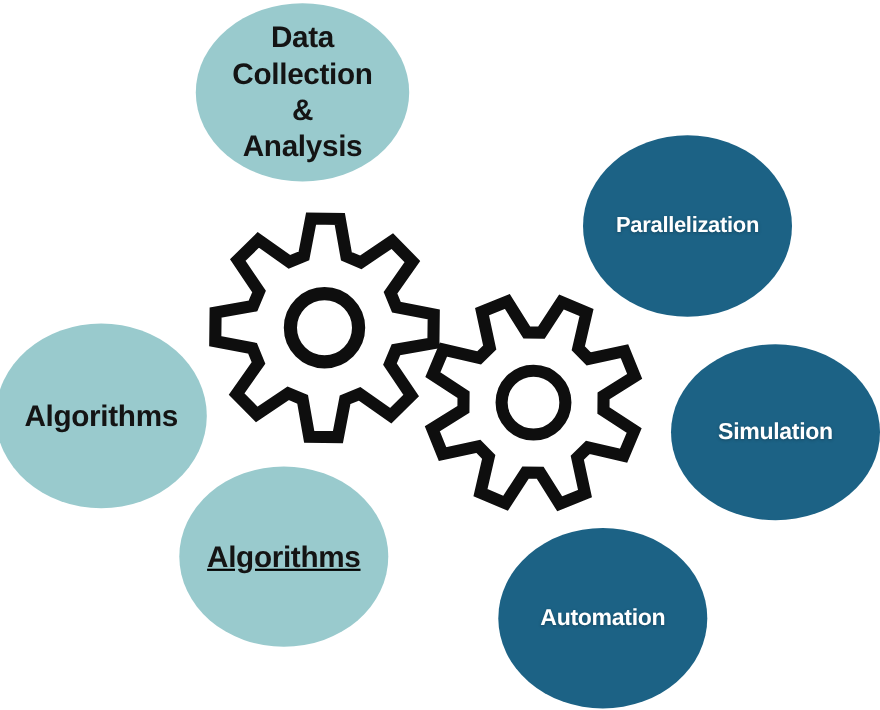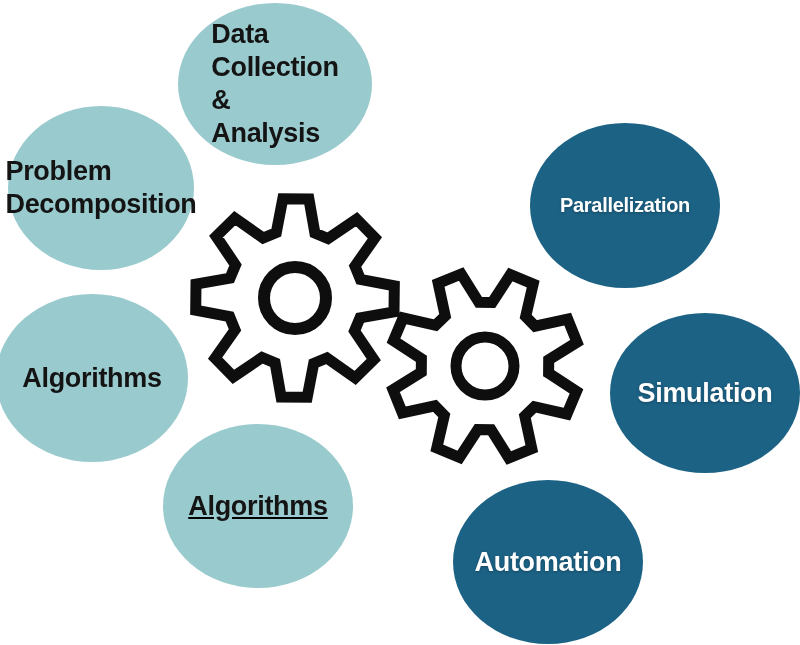--- a/index.html
+++ b/index.html
@@ -16,37 +16,37 @@
     width: 800px;
     height: 645px;
     background: #ffffff;
   }
   .bubble {
     position: absolute;
     border-radius: 50%;
     display: flex;
     align-items: center;
     justify-content: center;
-    text-align: left;
+    text-align: center;
   }
   .bubble .label {
     font-weight: 700;
     white-space: pre-line;
     line-height: 1.22;
     letter-spacing: -0.3px;
   }
   .bubble.light { background: #99cacd; }
   .bubble.light .label {
     color: #141414;
     font-size: 27px;
   }
   .bubble.dark { background: #1c6285; }
   .bubble.dark .label {
     color: #ffffff;
-    font-size: 27px;
+    font-size: 21px;
     text-shadow: 0 1px 3px rgba(0,0,0,0.28);
   }
   
   #b-data          { left: 178px; top:   3px; width: 194px; height: 162px; }
   #b-problem       { left:   8px; top: 106px; width: 186px; height: 164px; }
   #b-abstraction   { left:  -4px; top: 294px; width: 192px; height: 168px; }
   #b-algorithms    { left: 163px; top: 424px; width: 190px; height: 164px; text-decoration: underline; }
   #b-parallel      { left: 530px; top: 123px; width: 190px; height: 165px; }
   #b-parallel .label { font-size: 20px; }
   #b-simulation    { left: 610px; top: 313px; width: 190px; height: 160px; }
@@ -70,24 +70,20 @@
 
 <div class="canvas">
 
   <div id="b-data" class="bubble light">
     <span class="label">Data
 Collection
 &amp;
 Analysis</span>
   </div>
 
-  <div id="b-problem" class="bubble light">
-    <span class="label">Problem
-Decomposition</span>
-  </div>
 
   <div id="b-abstraction" class="bubble light">
     <span class="label">Algorithms</span>
   </div>
 
   <div id="b-algorithms" class="bubble light">
     <span class="label">Algorithms</span>
   </div>
 
   <div id="b-parallel" class="bubble dark">

